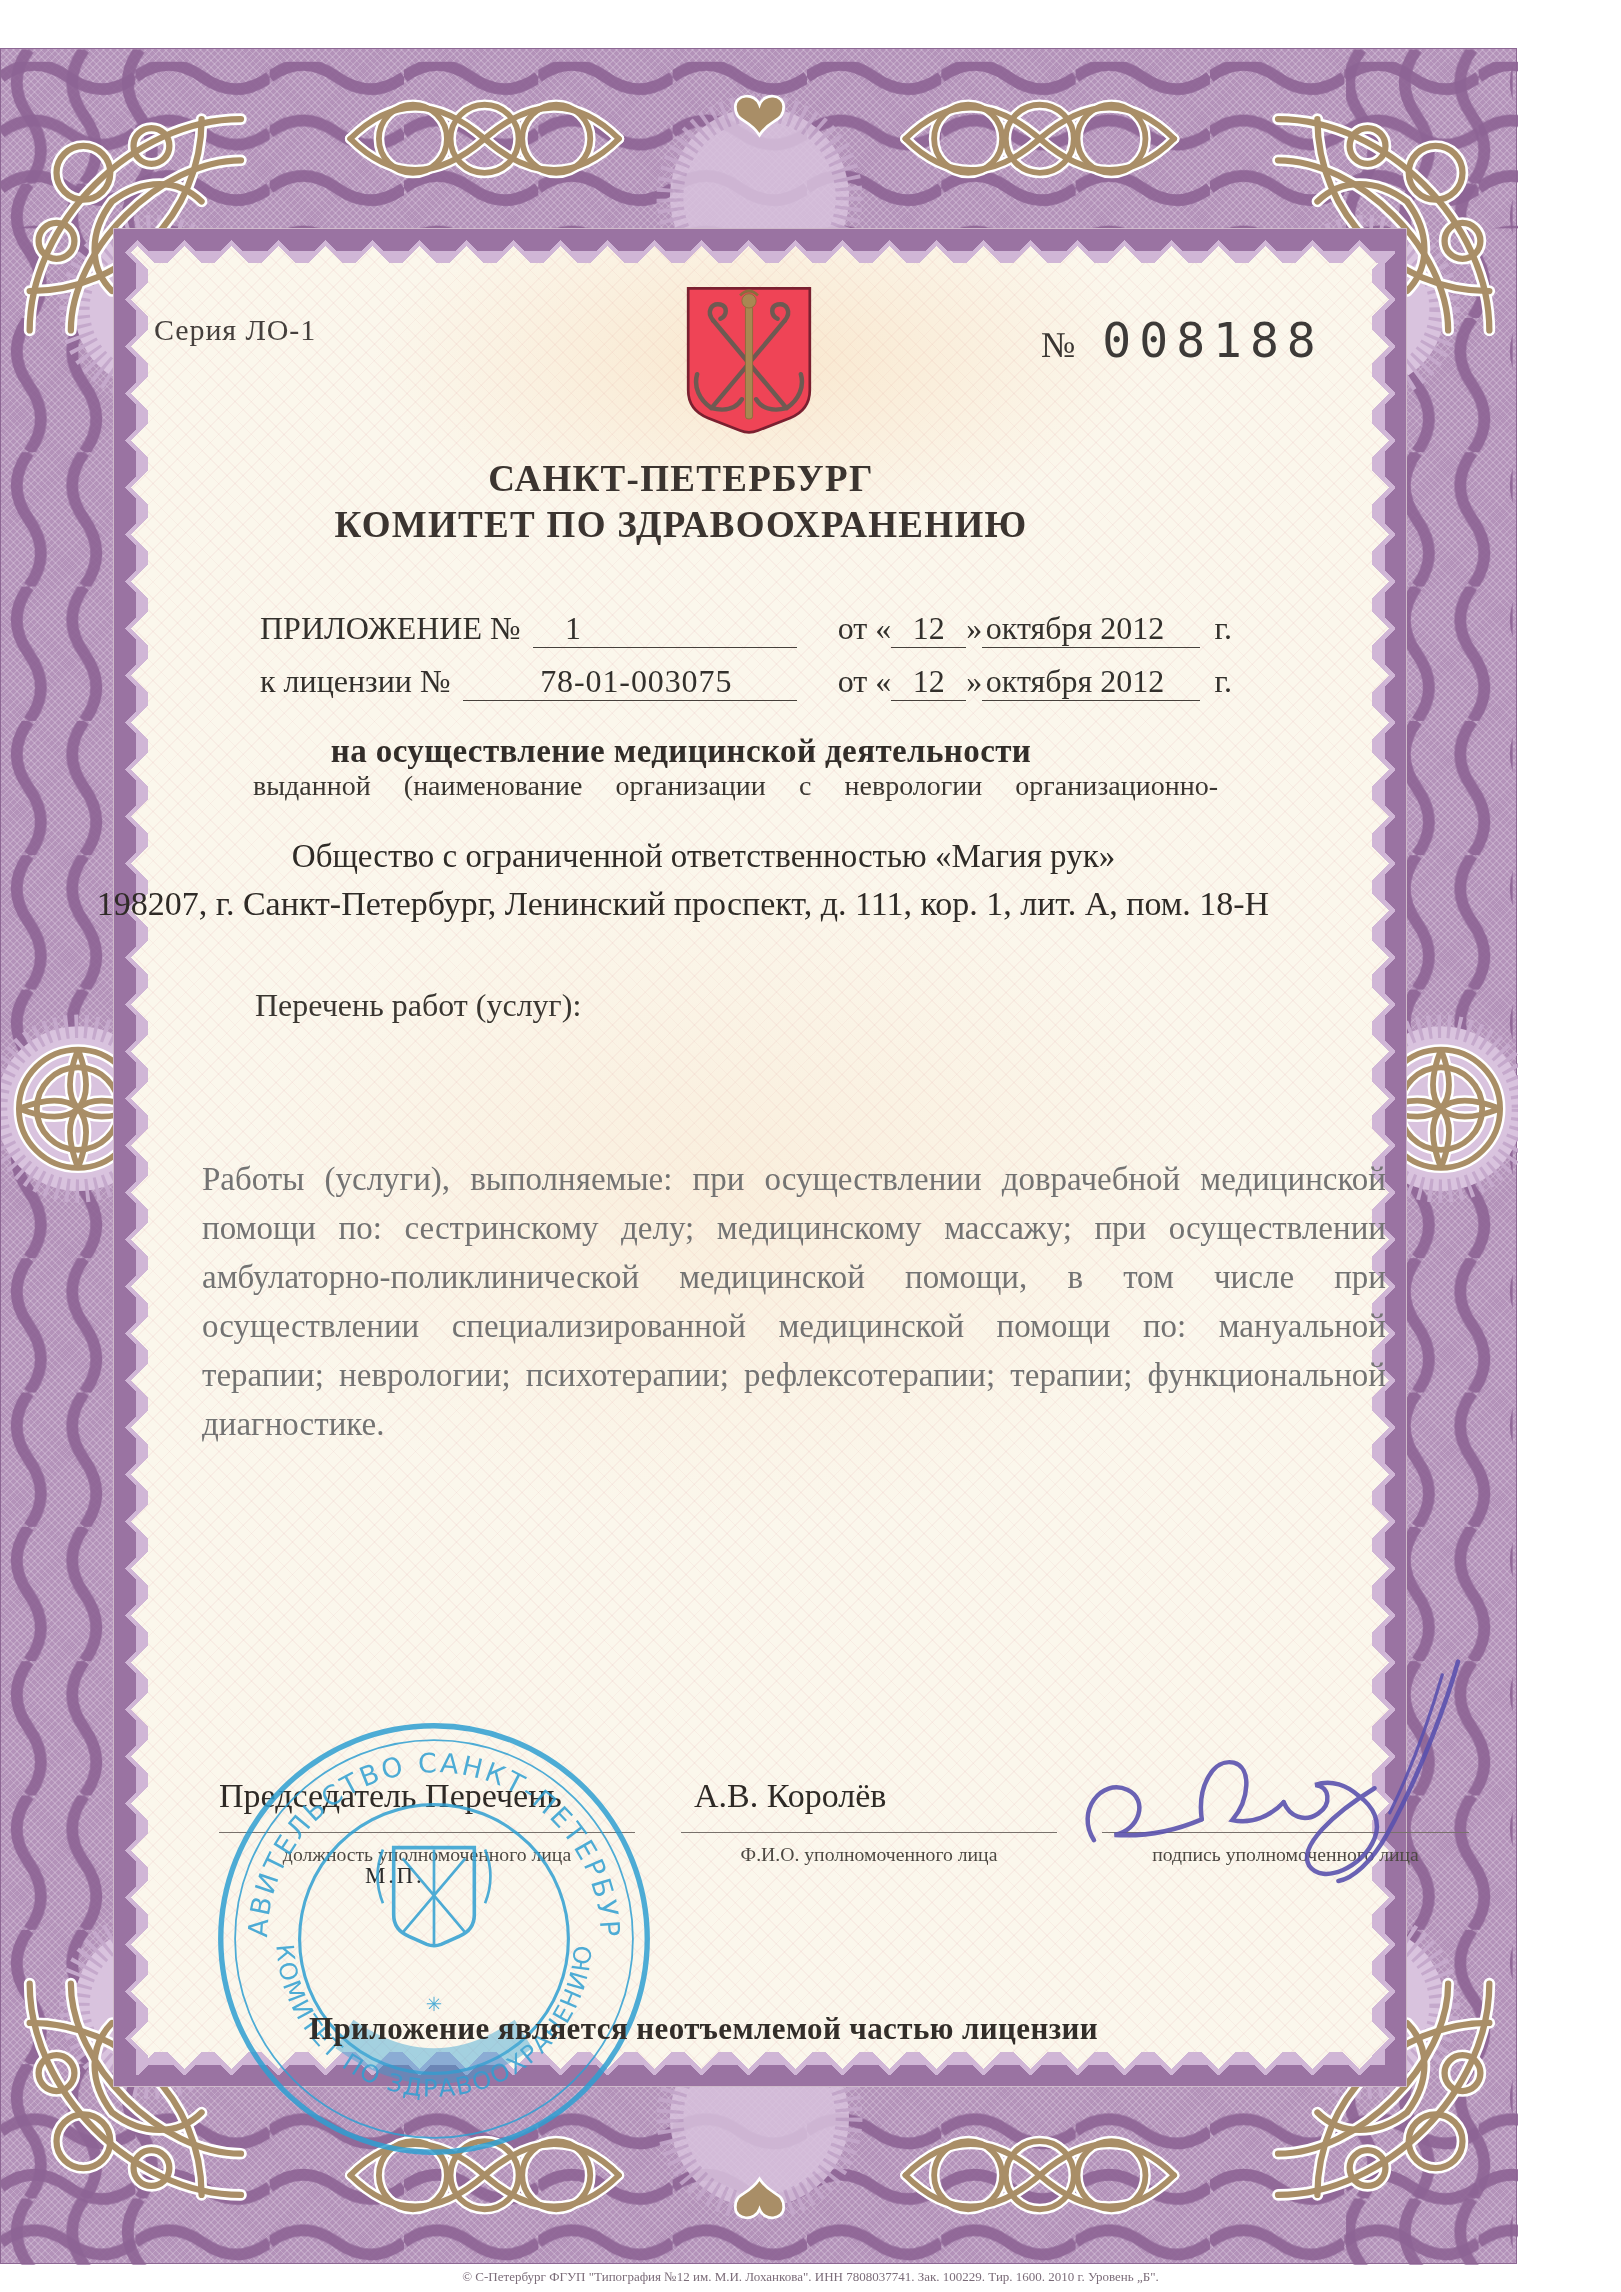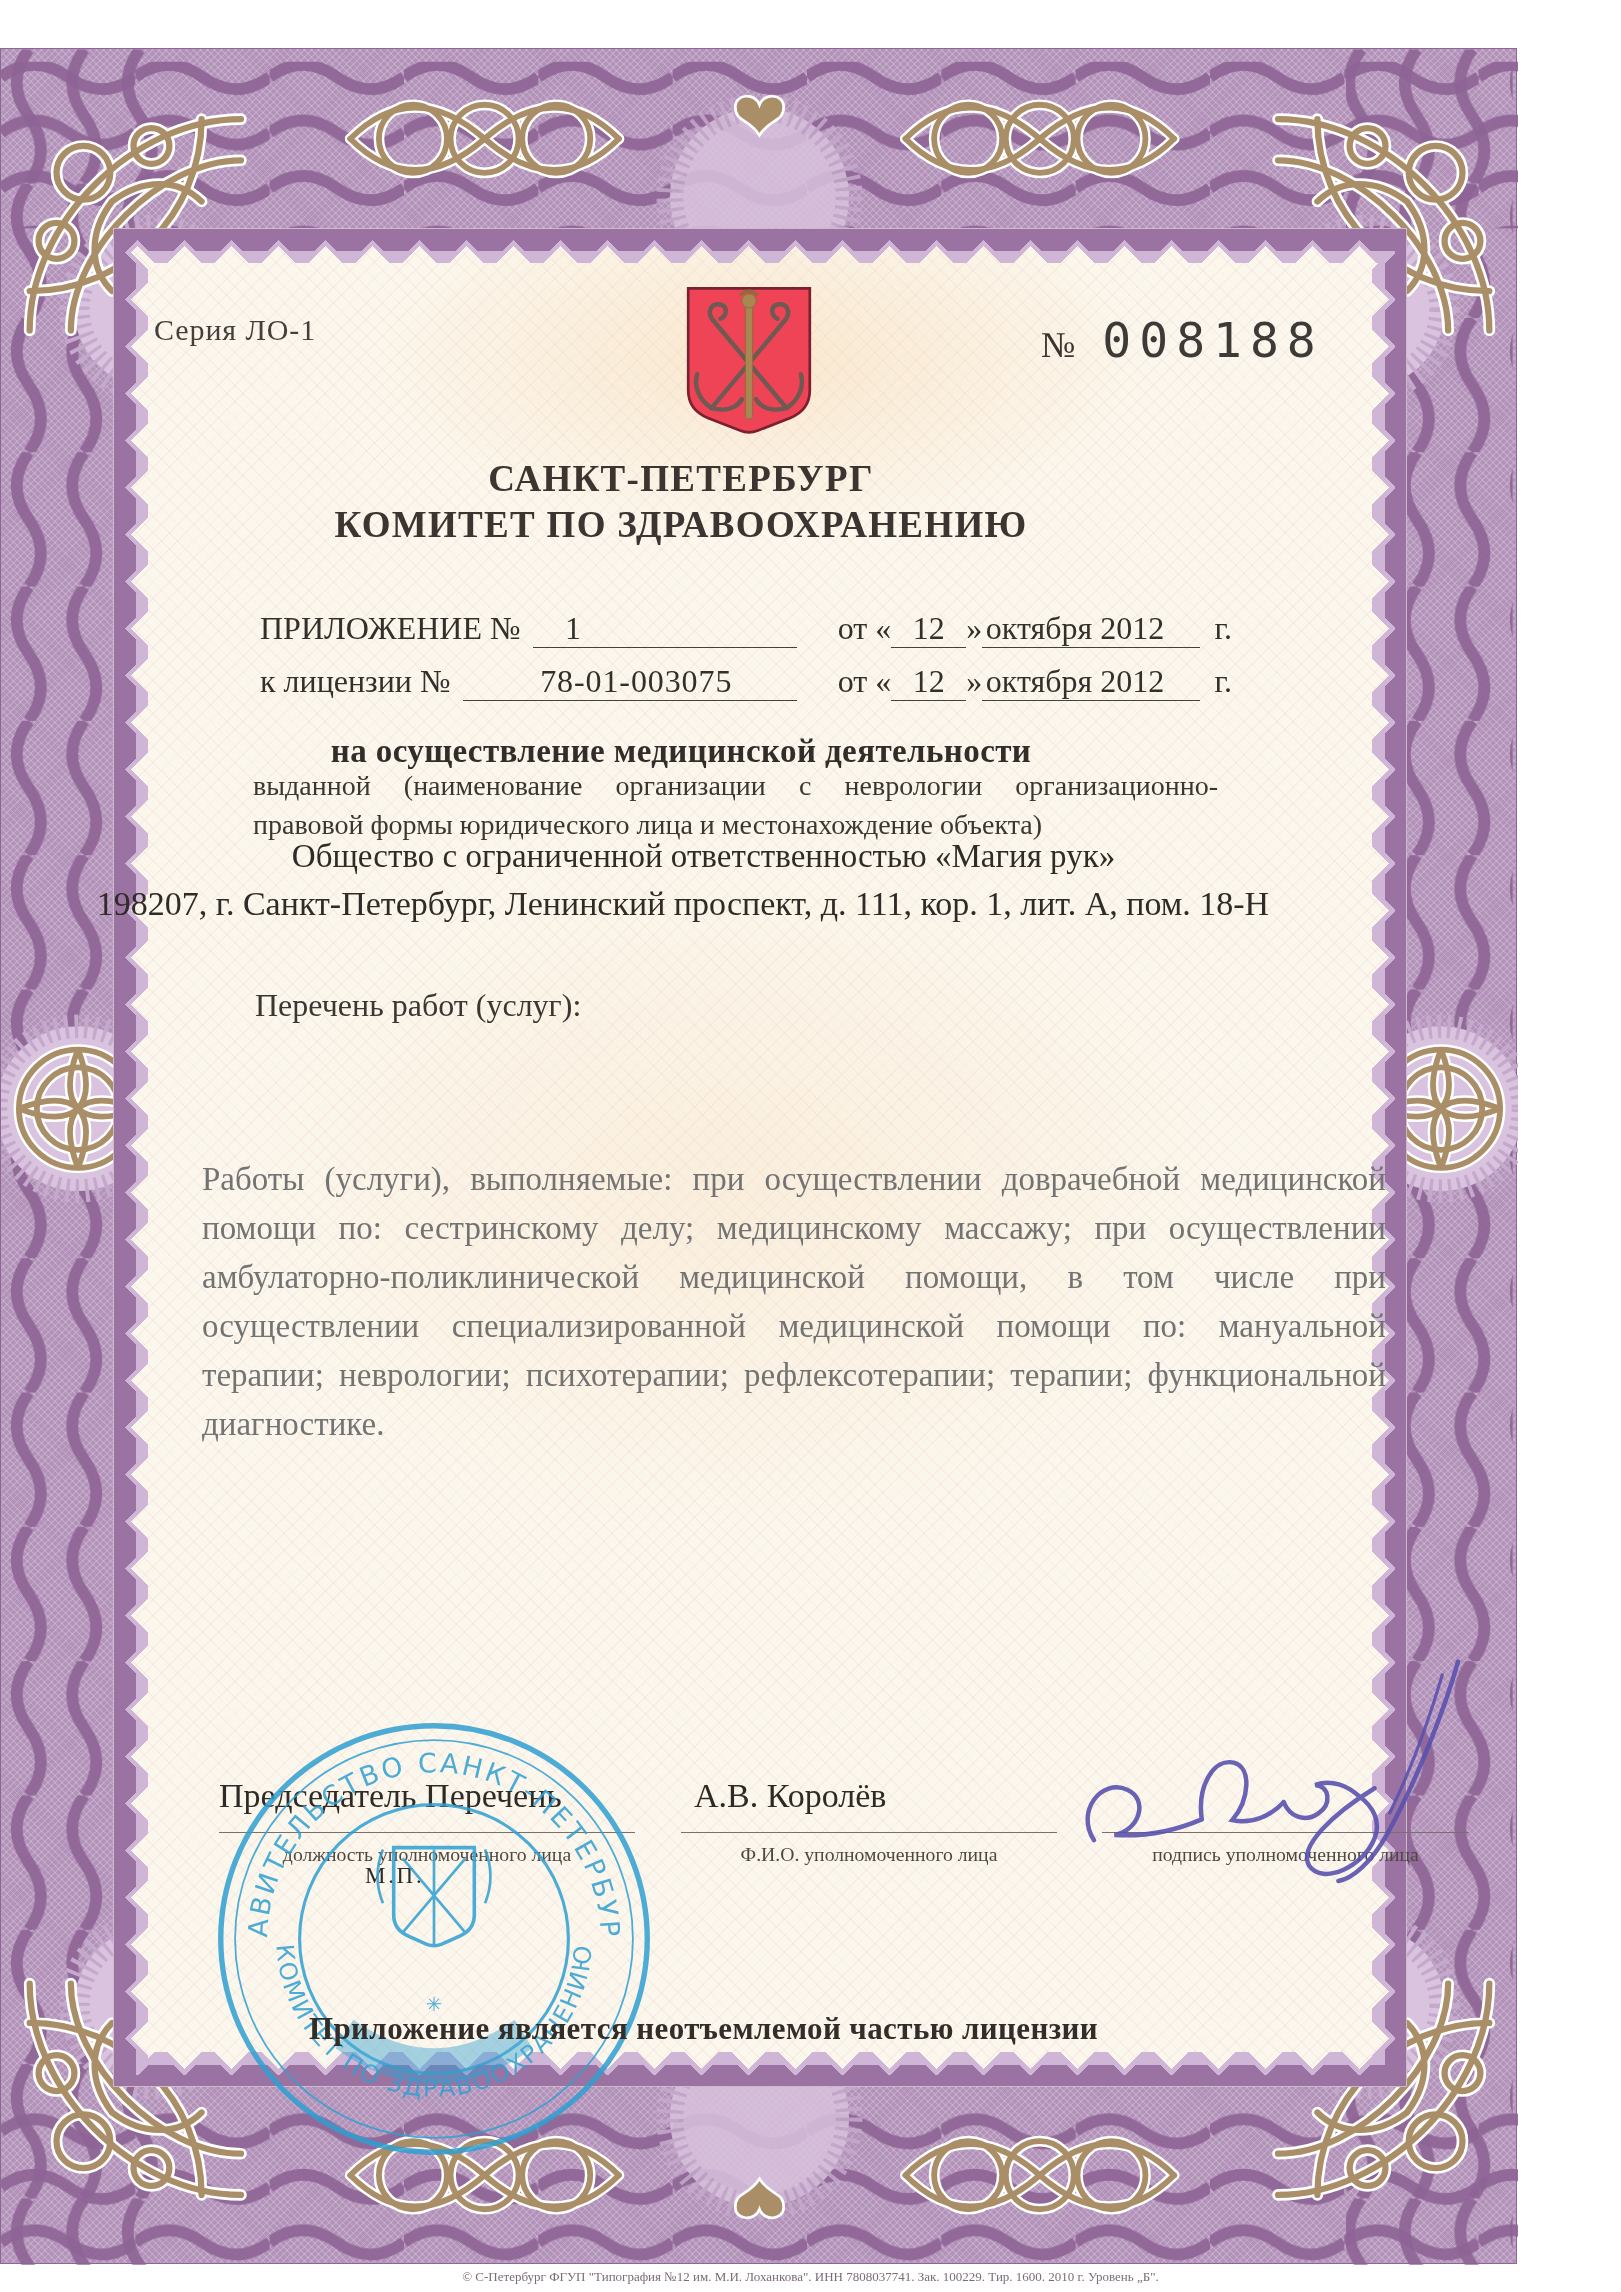--- a/index.html
+++ b/index.html
@@ -264,21 +264,20 @@
       <span class="pre">от «</span>
       <span class="day">12</span>
       <span class="pre">»</span>
       <span class="rest">октября 2012</span>
       <span class="suf">г.</span>
     </span>
   </div>
 
   <div class="abs activity">на осуществление медицинской деятельности</div>
   <div class="abs noteline1">выданной (наименование организации с неврологии организационно-</div>
-  <div class="abs noteline2">правовой формы юридического лица и местонахождение объекта)</div>
   <div class="abs orgname">Общество с ограниченной ответственностью «Магия рук»</div>
   <div class="abs orgaddr">198207, г. Санкт-Петербург, Ленинский проспект, д. 111, кор. 1, лит. А, пом. 18-Н</div>
 
   <div class="abs works-h">Перечень работ (услуг):</div>
   <div class="abs works-b">Работы (услуги), выполняемые: при осуществлении доврачебной медицинской помощи по: сестринскому делу; медицинскому массажу; при осуществлении амбулаторно-поликлинической медицинской помощи, в том числе при осуществлении специализированной медицинской помощи по: мануальной терапии; неврологии; психотерапии; рефлексотерапии; терапии; функциональной диагностике.</div>
 
   <div class="abs sig-pos">Председатель Перечень</div>
   <div class="abs sig-name">А.В. Королёв</div>
 
   <div class="abs sigline sl1"></div>

